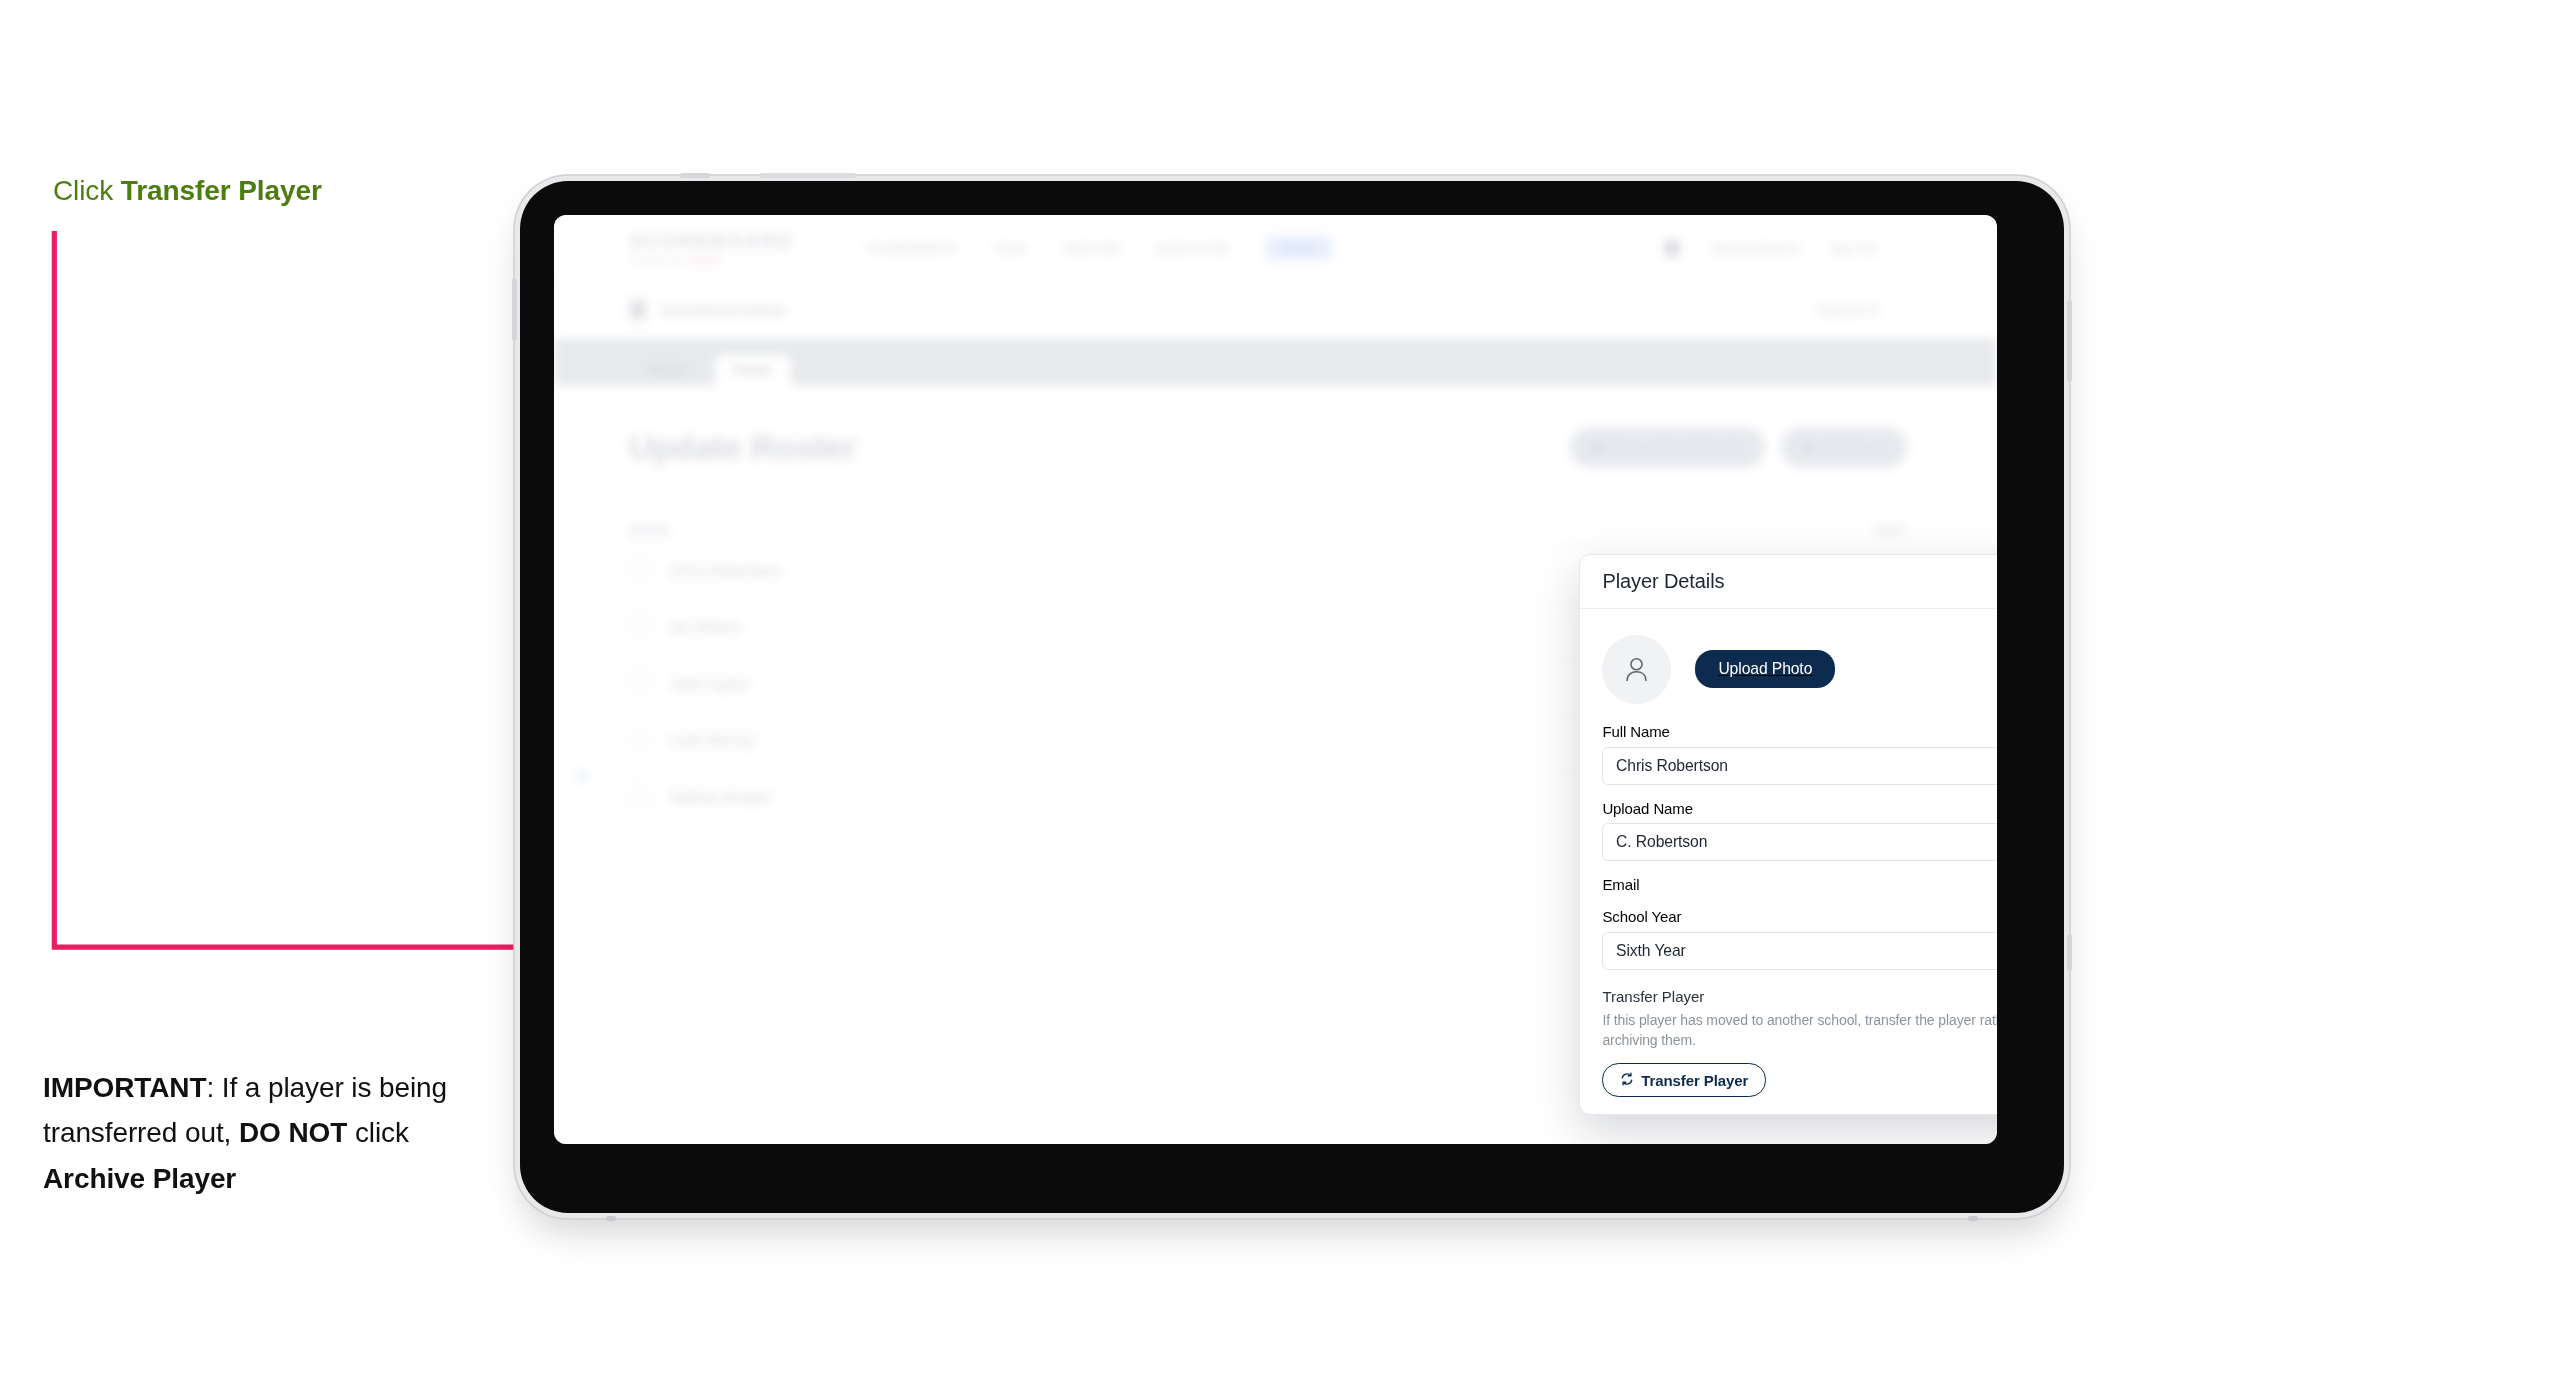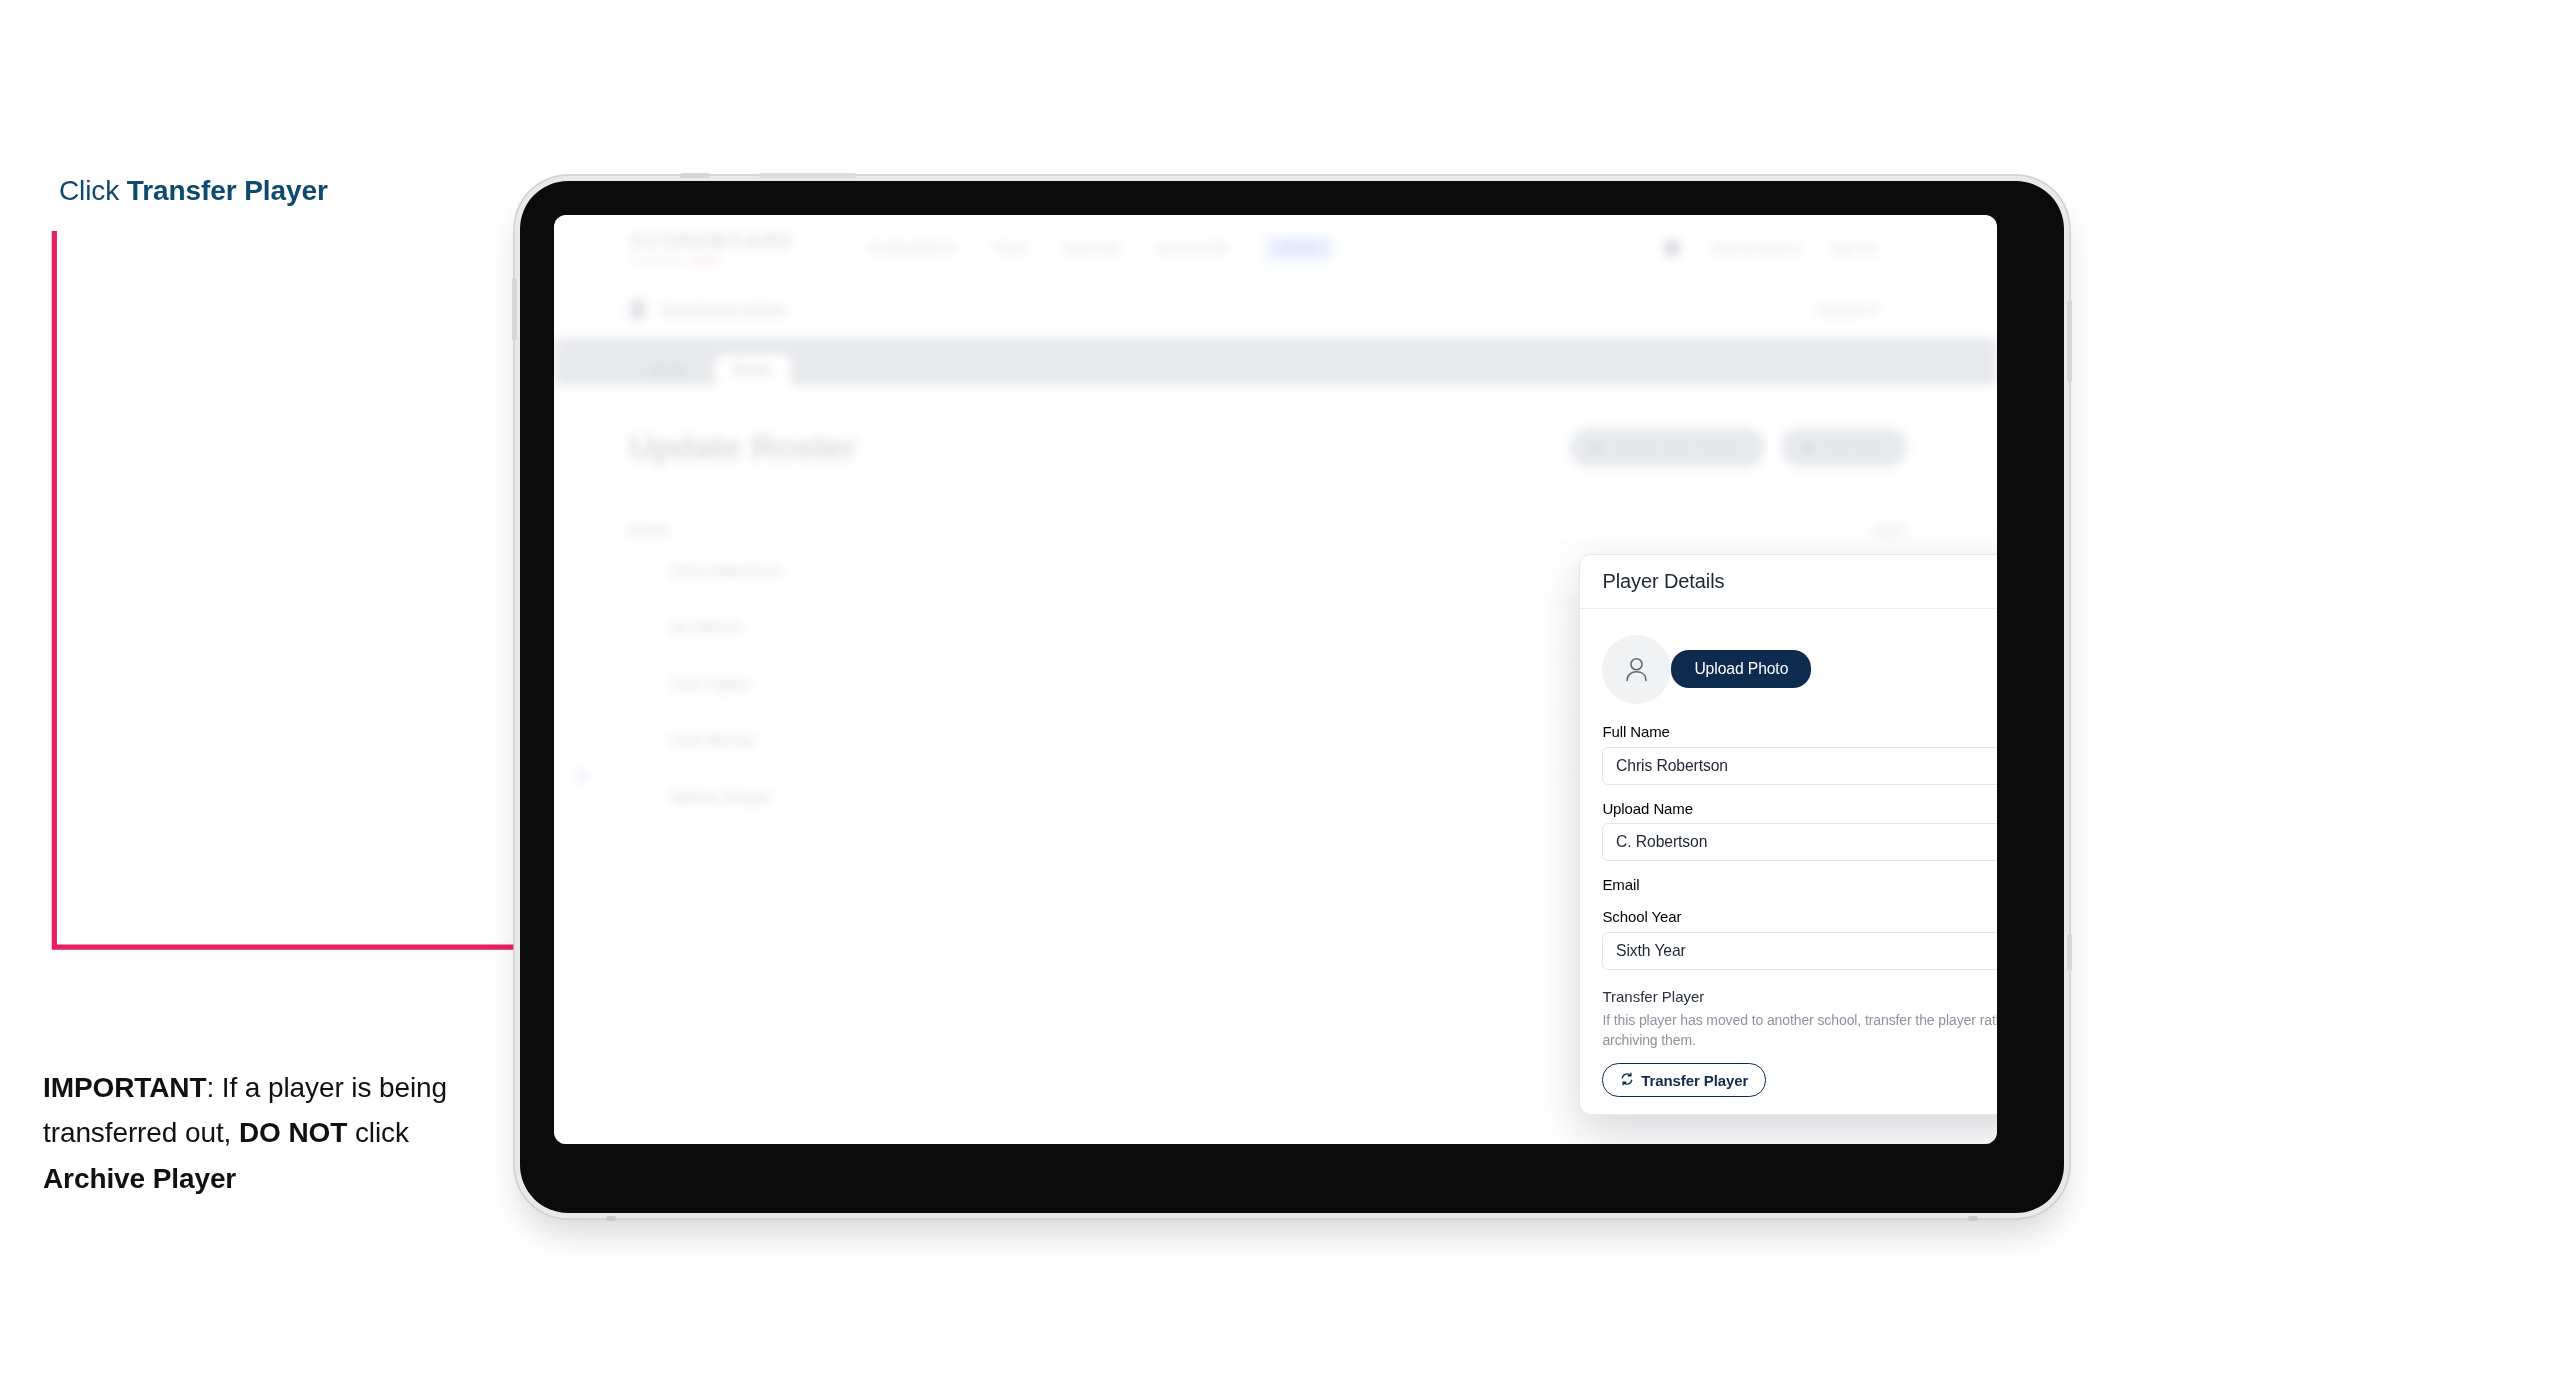--- a/index.html
+++ b/index.html
@@ -9,24 +9,24 @@
     background: #ffffff;
     font-family: "Liberation Sans", sans-serif;
     overflow: hidden;
   }
 
   #stage { position: relative; width: 2576px; height: 1386px; background:#fff; }
 
   
   .annot-top {
     position: absolute;
-    left: 59px; top: 173px;
+    left: 53px; top: 173px;
     font-size: 28px;
     line-height: 1.32;
-    color: #0c4a6e;
+    color: #4d7c0f;
     letter-spacing: -0.1px;
     white-space: nowrap;
   }
   .annot-bottom {
     position: absolute;
     left: 43px; top: 1065px;
     width: 463px;
     font-size: 28px;
     line-height: 1.62;
     color: #111111;
@@ -173,21 +173,21 @@
     height: 54px;
     display:flex; align-items:center;
     padding: 0 22.4px;
     border-bottom: 0.7px solid #eceef1;
   }
   .modal-title {
     font-size: 20px; font-weight: 400; color: #1d2433; letter-spacing: -0.1px;
   }
   .modal-body { padding: 21px 22.4px 16.4px 22.4px; }
 
-  .photo-row { display:flex; align-items:center; padding: 4.5px 0 19.4px 0; }
+  .photo-row { display:flex; align-items:center; gap: 24px; padding: 4.5px 0 19.4px 0; text-decoration: underline; }
   .avatar {
     width: 69px; height: 69px; border-radius:50%;
     background:#f1f2f4;
     display:flex;align-items:center;justify-content:center;
     color:#636974;
   }
   .upload-btn {
     background:#0d2a4f; color:#fff;
     font-size: 15.7px; font-weight:400;
     border:none; border-radius: 18px;

